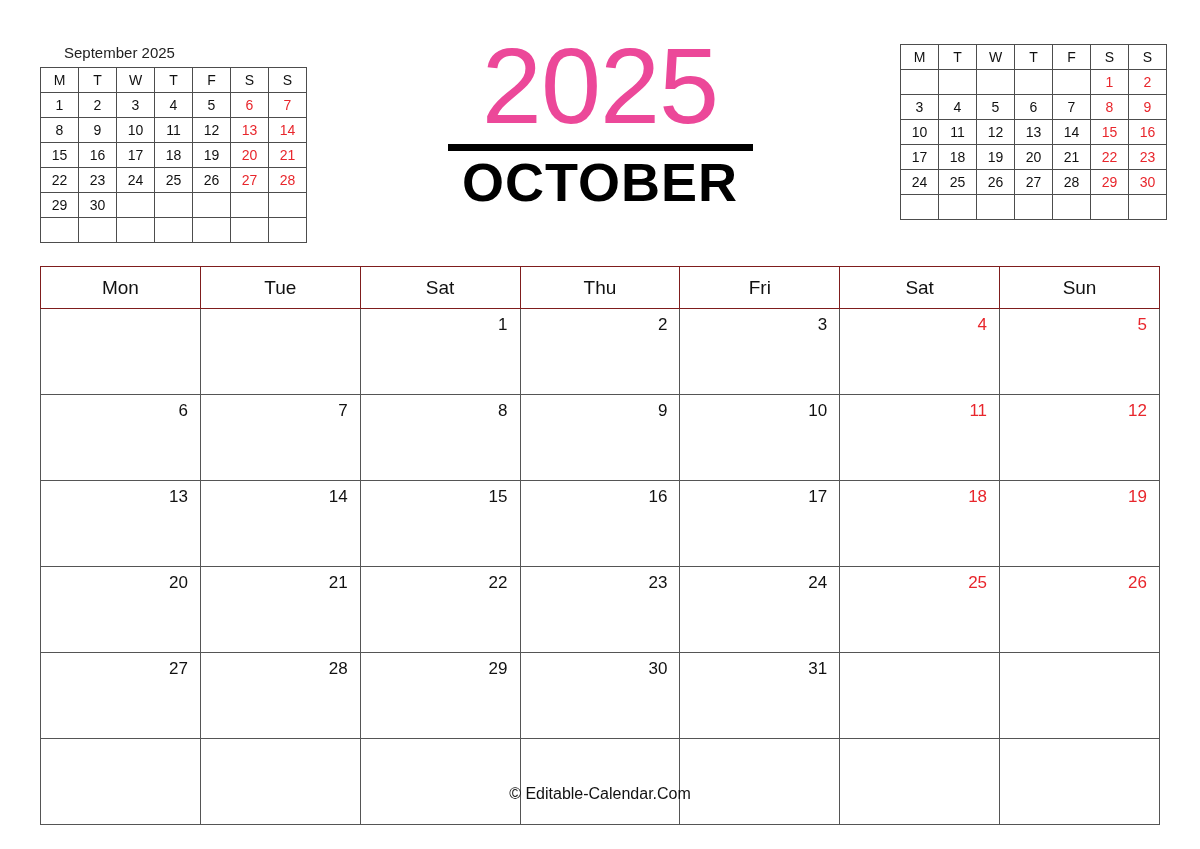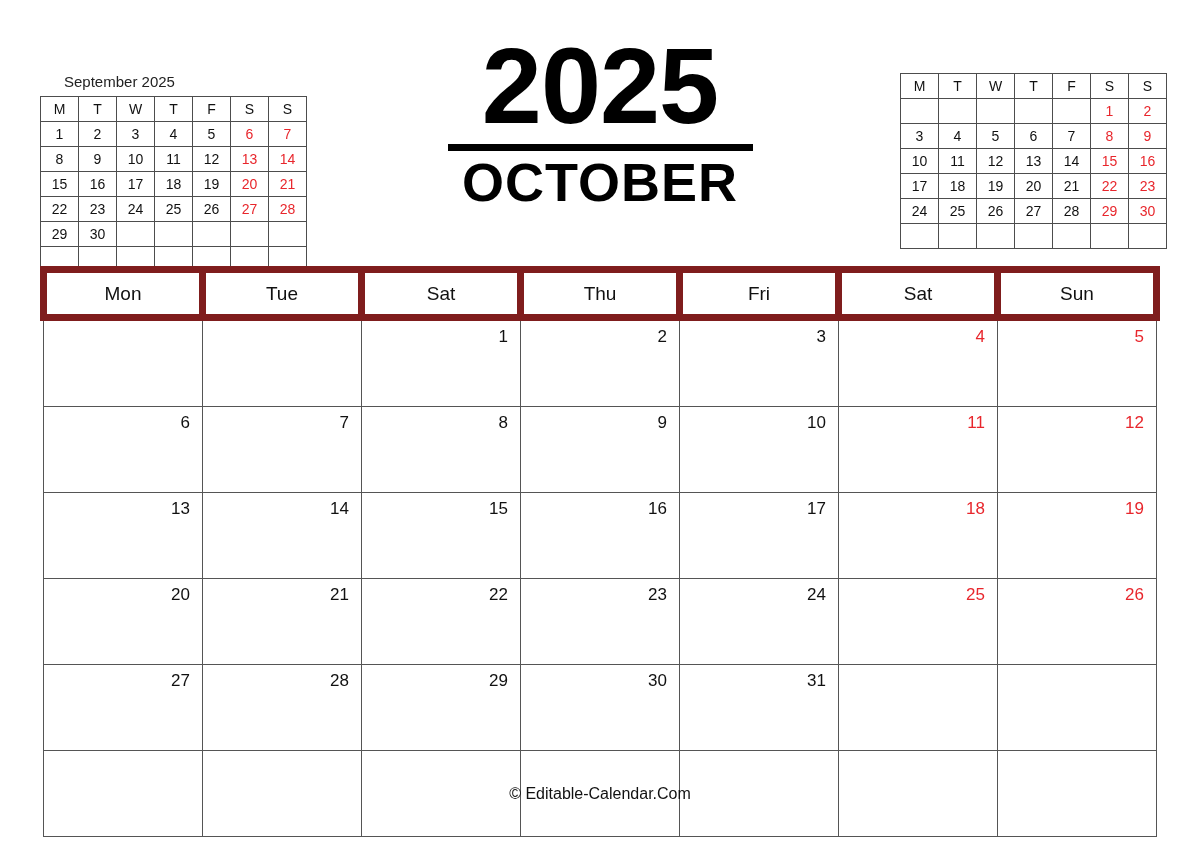--- a/index.html
+++ b/index.html
@@ -14,21 +14,20 @@
     color: #000000;
     position: relative;
     overflow: hidden;
   }
 
   
   .mini {
     position: absolute;
     top: 44px;
     width: 260px;
-    margin-top: 29px;
   }
   .mini.prev { left: 40px; }
   .mini.next { left: 900px; }
 
   .mini-title {
     font-size: 15px;
     color: #222;
     margin-left: 24px;
     margin-bottom: 5px;
     line-height: 18px;
@@ -59,24 +58,24 @@
   
   .big-head {
     position: absolute;
     top: 34px;
     left: 0;
     width: 1200px;
     text-align: center;
   }
   .big-year {
     font-size: 108px;
-    font-weight: bold;
+    font-weight: normal;
     letter-spacing: -1px;
     line-height: 104px;
-    color: #000000;
+    color: #ec4899;
   }
   .rule {
     width: 305px;
     height: 7px;
     background: #000;
     margin: 6px auto 4px auto;
   }
   .big-month {
     font-size: 54px;
     font-weight: bold;
@@ -91,21 +90,21 @@
     top: 266px;
     left: 40px;
     width: 1120px;
   }
   table.main {
     border-collapse: collapse;
     table-layout: fixed;
     width: 1120px;
   }
   table.main th {
-    border: 7px solid #7f1d1d;
+    border: 1px solid #7f1d1d;
     height: 39px;
     font-size: 19px;
     font-weight: normal;
     color: #111;
     text-align: center;
     vertical-align: middle;
   }
   table.main td {
     border: 1px solid #555;
     height: 79px;

